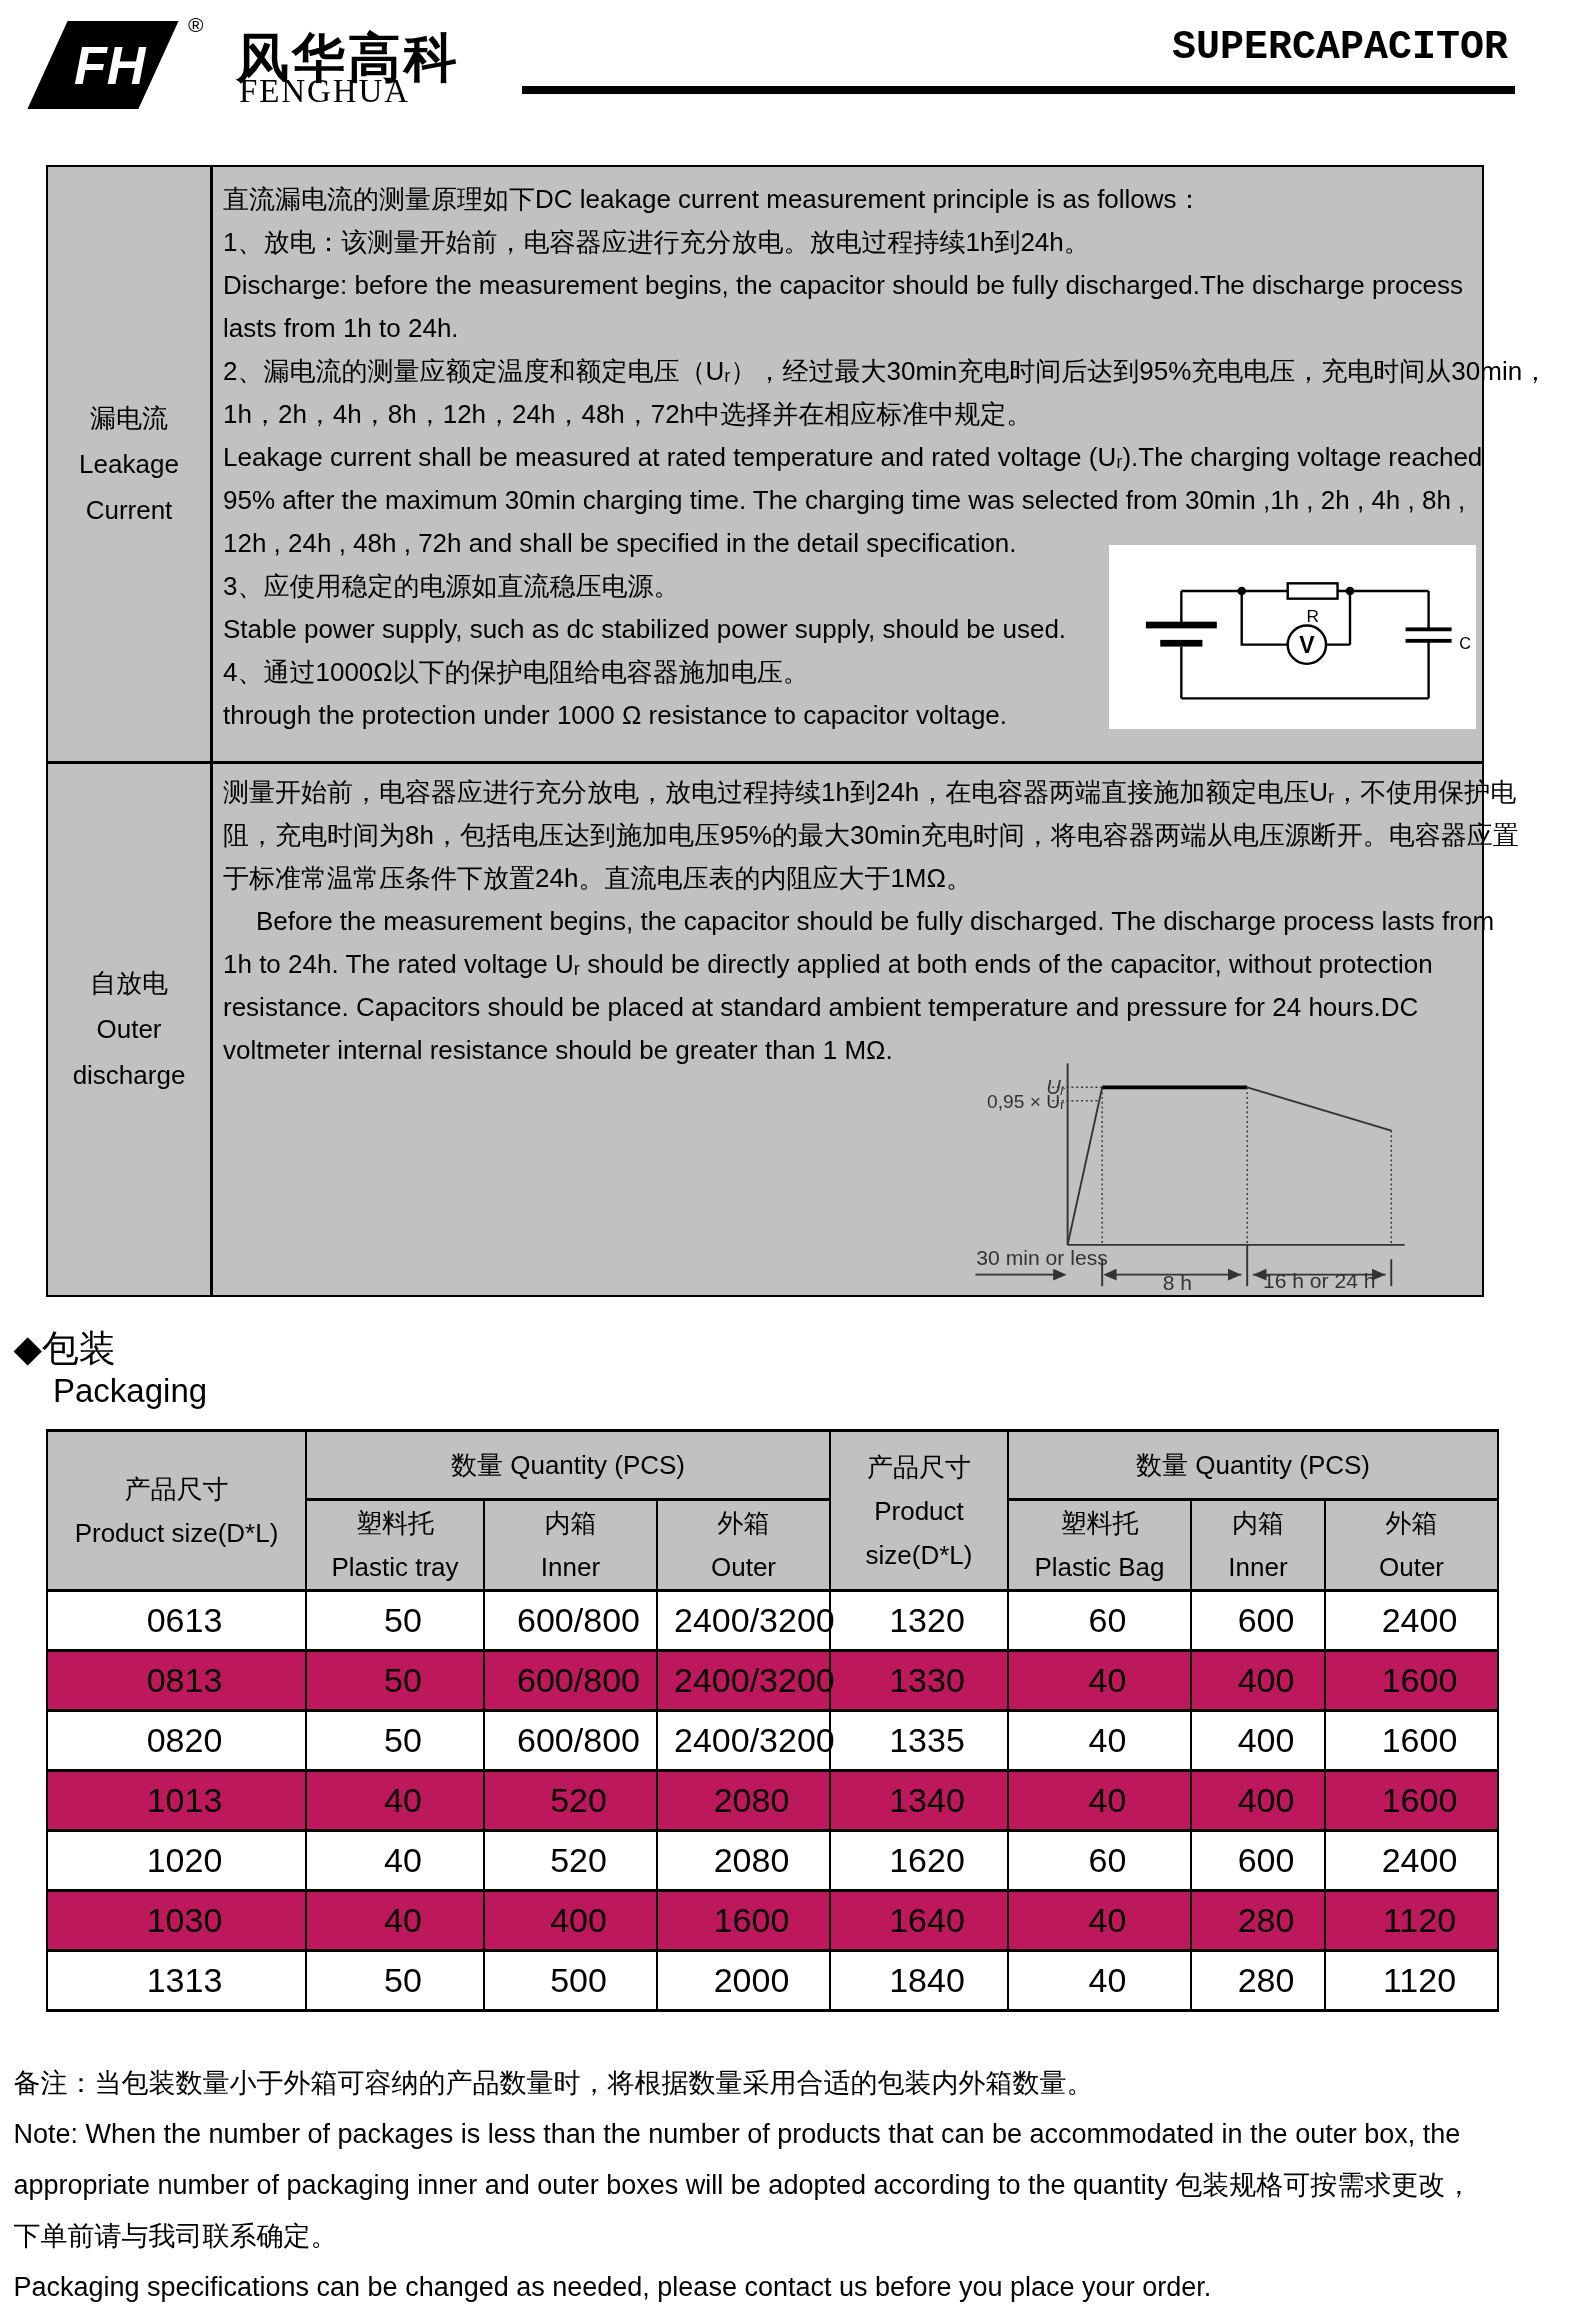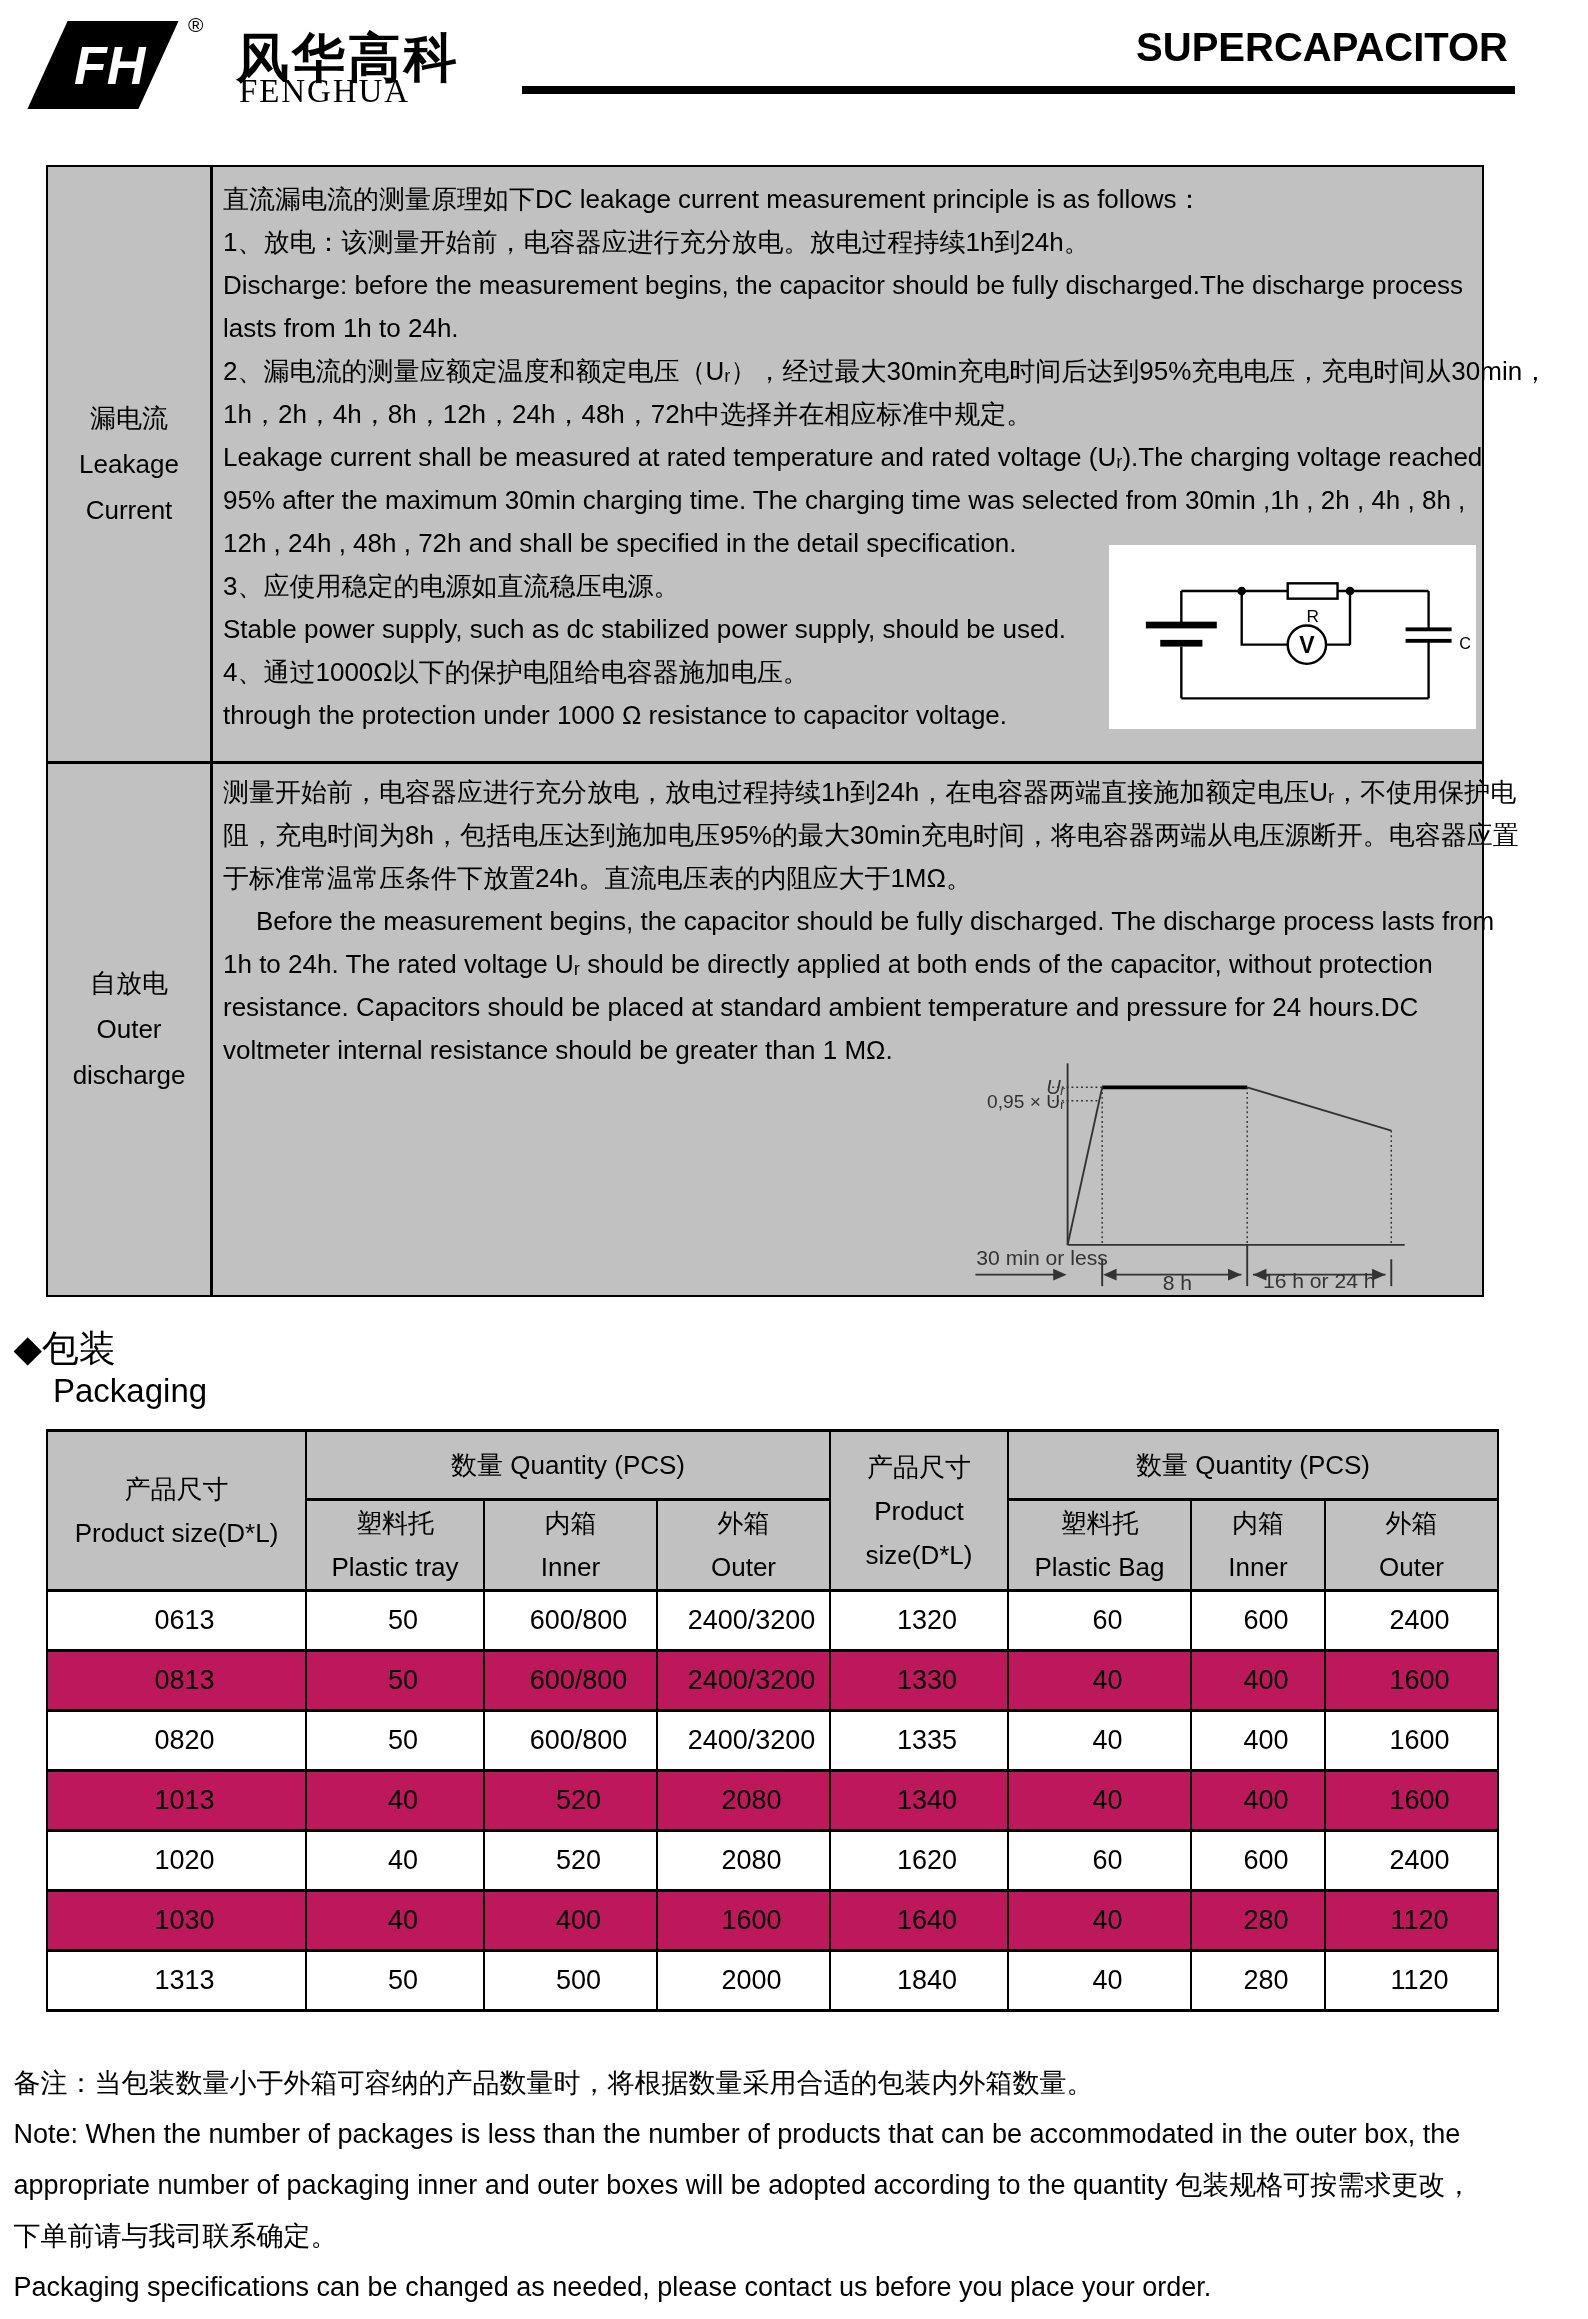--- a/index.html
+++ b/index.html
@@ -4,21 +4,21 @@
 <style>
   html,body{margin:0;padding:0;background:#fff;}
   .page{position:relative;width:1588px;height:2319px;background:#fff;overflow:hidden;
         font-family:"Liberation Sans","DejaVu Sans",sans-serif;color:#000;}
 
   
   .logo-svg{position:absolute;left:27px;top:21px;}
   .reg-mark{position:absolute;left:188px;top:13.4px;font-size:21px;}
   .brand-cn{position:absolute;left:236px;top:23px;font-size:53px;font-weight:bold;letter-spacing:2.9px;}
   .brand-en{position:absolute;left:239px;top:73px;font-size:33px;letter-spacing:1.9px;font-family:Liberation Serif, serif;}
-  .doc-title{position:absolute;right:80px;top:25px;font-size:40px;font-weight:bold;}
+  .doc-title{position:absolute;right:80px;top:25px;font-size:40px;font-weight:bold;font-family:Liberation Mono, monospace;}
   .header-rule{position:absolute;left:522px;top:86px;width:993px;height:7.7px;background:#000;}
 
   
   .spec{position:absolute;left:46px;top:165px;width:1438px;height:1132px;
         background:#c1c1c1;border:2.9px solid #000;box-sizing:border-box;}
   .spec-div-v{position:absolute;left:162px;top:0;width:2.9px;height:100%;background:#000;}
   .spec-div-h{position:absolute;left:0;top:594px;width:100%;height:2.9px;background:#000;}
   .spec-label{position:absolute;left:0;width:162px;display:flex;flex-direction:column;
               align-items:center;justify-content:center;font-size:26px;line-height:46px;text-align:center;}
   .spec-label.r1{top:0;height:594px;}
@@ -32,21 +32,21 @@
   .sd-chart{position:absolute;left:913px;top:879px;}
 
   
   .pack-heading-cn{position:absolute;left:13.4px;top:1324px;font-size:37px;}
   .pack-heading-en{position:absolute;left:53px;top:1372px;font-size:33px;}
   table.pack{position:absolute;left:46px;top:1429px;width:1451px;border-collapse:collapse;
              table-layout:fixed;}
   table.pack th,table.pack td{border:2.9px solid #000;border-top-width:3.8px;border-bottom-width:3.8px;
              text-align:center;vertical-align:middle;padding:0;}
   table.pack th{background:#c1c1c1;font-weight:normal;font-size:26px;line-height:44px;}
-  table.pack td{font-size:27px;background:#fff;padding-left:16px;}
+  table.pack td{font-size:34px;background:#fff;padding-left:16px;}
   table.pack tr.alt td{background:#be185d;}
   table.pack tr.hdr1{height:69px;}
   table.pack tr.hdr2{height:88px;margin-left:30px;}
   table.pack tr.data{height:60px;}
 
   
   .notes{position:absolute;left:13.4px;top:2058px;width:1566px;font-size:27px;line-height:51px;}
   .notes .ln{white-space:nowrap;}
 </style>
 </head>

